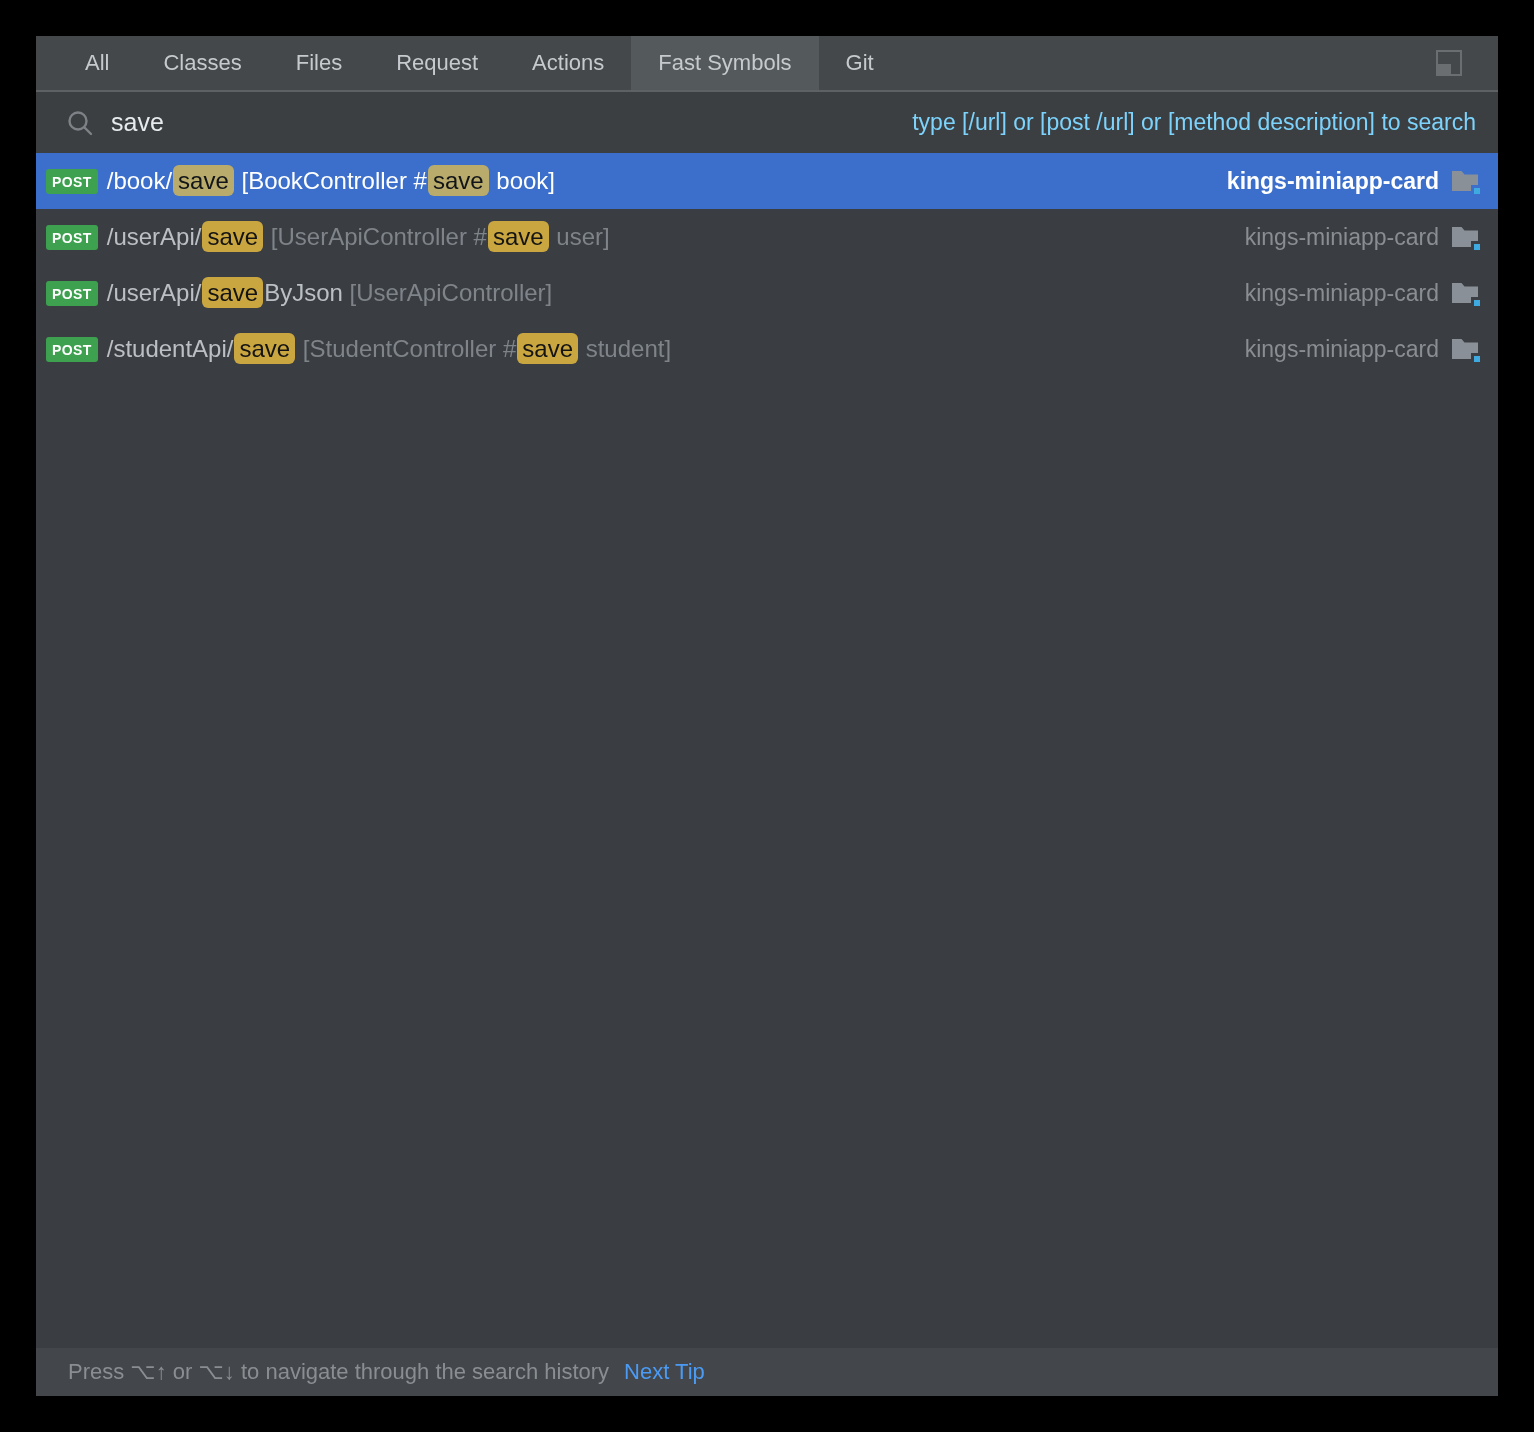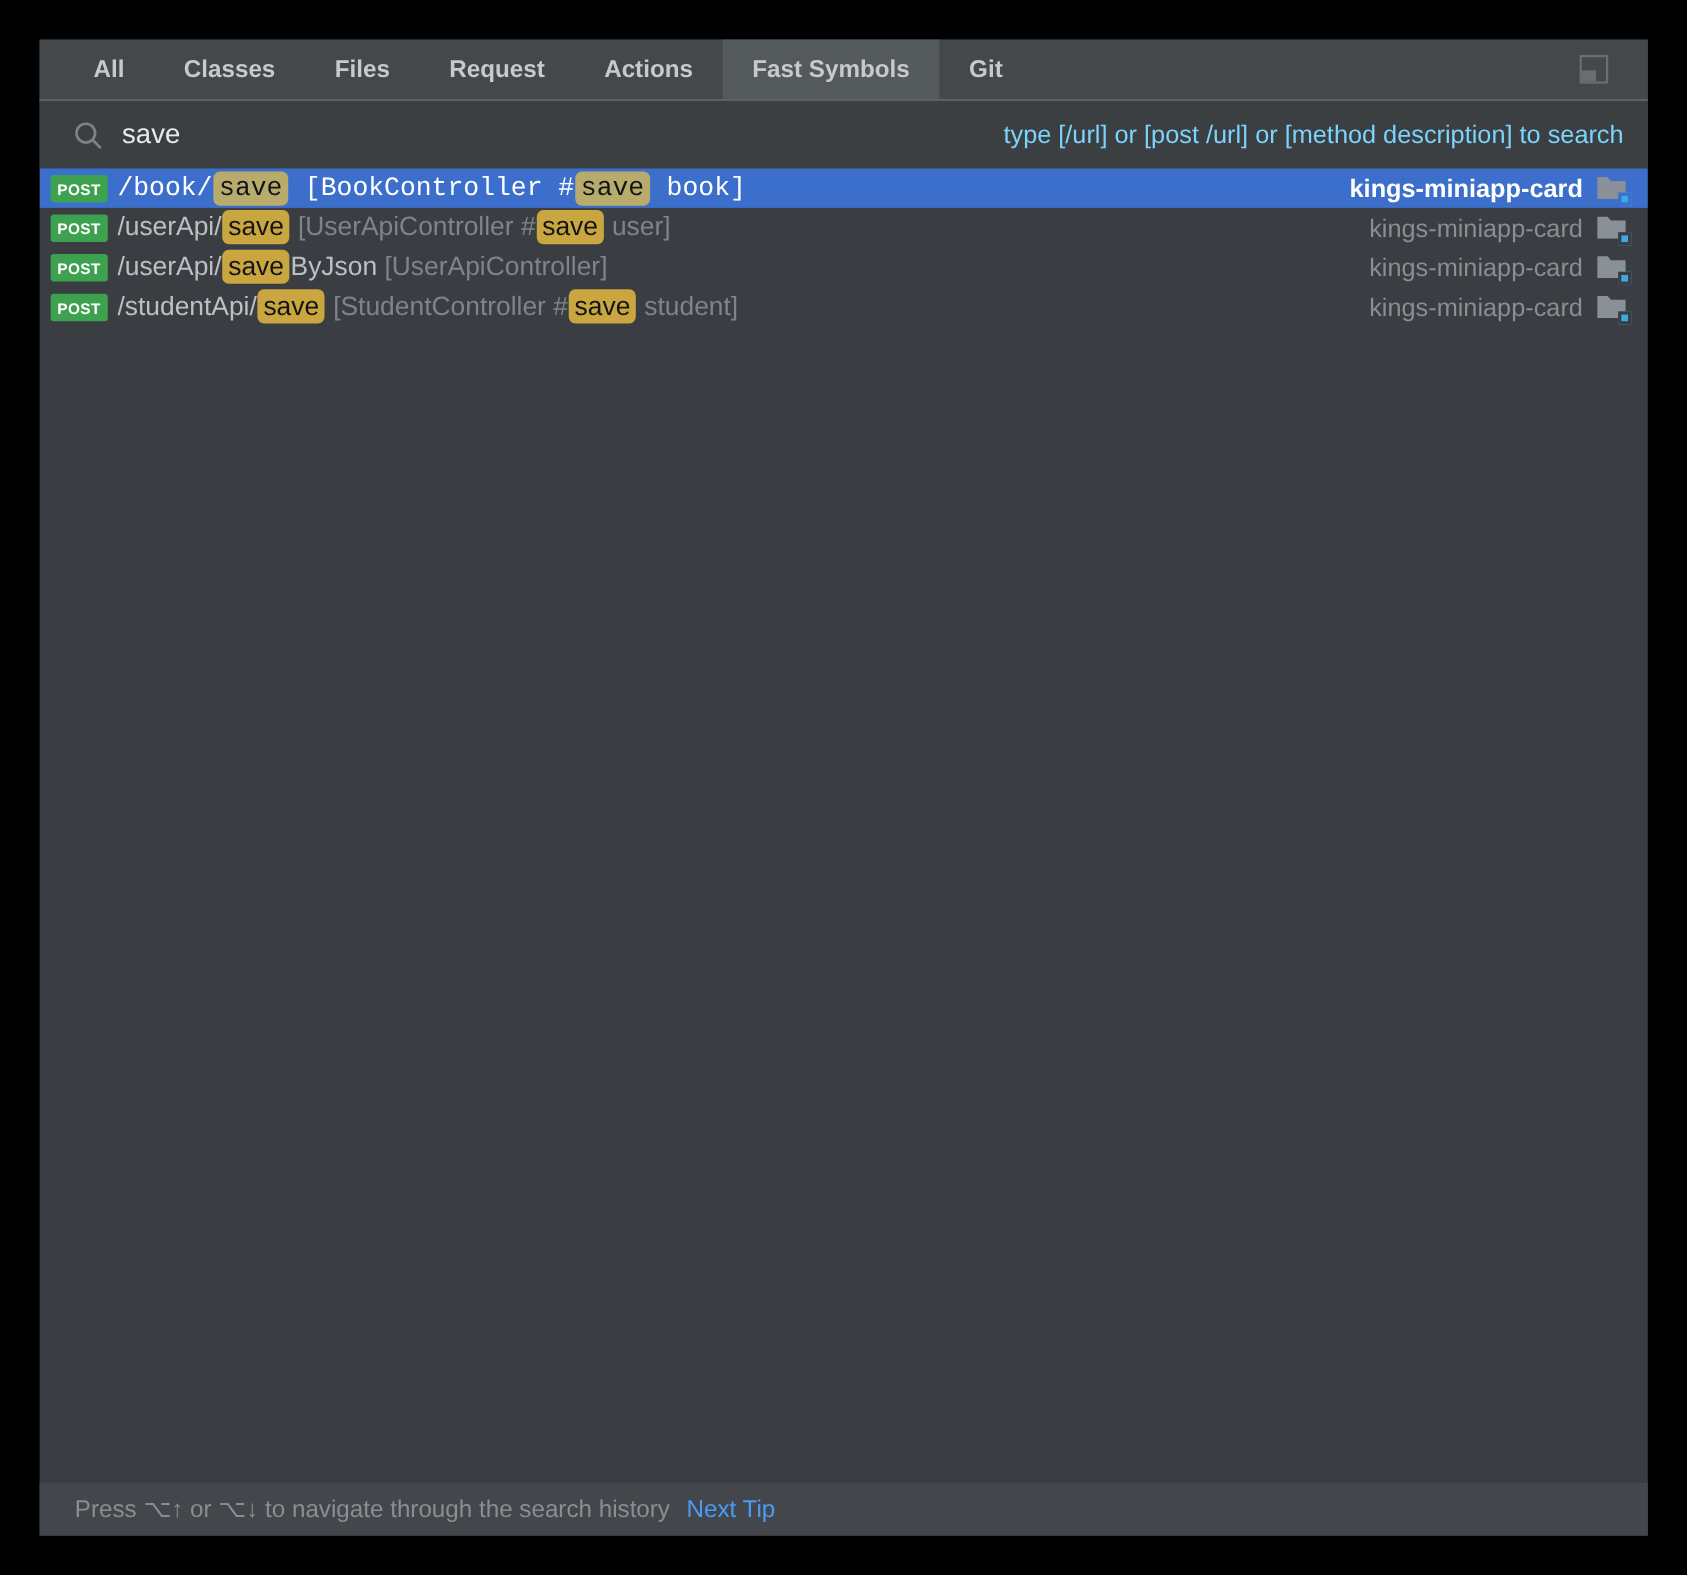--- a/index.html
+++ b/index.html
@@ -4,50 +4,50 @@
 <style>
   * { margin:0; padding:0; box-sizing:border-box; }
   html,body { width:1534px; height:1432px; background:#000; overflow:hidden;
               font-family:"Liberation Sans","DejaVu Sans",sans-serif; }
 
   .dialog { position:absolute; left:36px; top:36px; width:1462px; height:1360px;
             background:#3A3E42; display:flex; flex-direction:column; }
 
   
   .tabbar { flex:0 0 56px; background:#45484A; border-bottom:2px solid #5D6164;
-            display:flex; align-items:stretch; padding-left:22px;font-weight:bold; }
+            display:flex; align-items:stretch; padding-left:22px; }
   .tab { display:flex; align-items:center; padding:0 27px; font-size:22px;
          color:#C7CACD; cursor:default; }
   .tab.selected { background:#54595B; }
   .tabbar-spacer { flex:1; }
   .pin { align-self:center; margin-right:36px; width:26px; height:26px;
          border:2px solid #6A6E71; position:relative; }
   .pin::after { content:""; position:absolute; left:0; bottom:0; width:13px;
                 height:10px; background:#6A6E71; }
 
   
   .searchbar { flex:0 0 61px; background:#3B3F42; display:flex; align-items:center;
                padding:0 22px 0 30px; }
   .search-icon { flex:0 0 auto; width:28px; height:28px; }
   .search-input { flex:1 1 auto; background:transparent; border:none; outline:none;
                   color:#E8EAEC; font-size:25px; margin-left:17px;
                   font-family:inherit; }
   .search-hint { flex:0 0 auto; color:#7dd3fc; font-size:23px; }
 
   
   .results { flex:1 1 auto; overflow:hidden; }
-  .row { height:36px; display:flex; align-items:center; padding:0 18px 0 10px;
+  .row { height:56px; display:flex; align-items:center; padding:0 18px 0 10px;
          font-size:24px; }
   .row.selected { background:#3C6FCB; }
   .method-badge { flex:0 0 auto; background:#3DA14F; color:#FFFFFF; font-size:14px;
                   font-weight:bold; letter-spacing:.4px; padding:5px 6px 4px;
                   border-radius:3px; margin-right:9px; }
   .row-text { white-space:pre; color:#BCC0C4; }
   .row-text .dim { color:#7F848A; }
-  .row.selected .row-text, .row.selected .row-text .dim { color:#FFFFFF;font-family:Liberation Mono, monospace; }
+  .row.selected .row-text, .row.selected .row-text .dim { color:#FFFFFF; }
   .chip { background:#C9A63F; color:#141414; border-radius:6px; padding:2px 5px;
           margin:0 1px; }
   .row.selected .chip { background:#B9AB6B; color:#111418; }
   .row-spacer { flex:1 1 auto; }
   .module-label { flex:0 0 auto; color:#8A8E93; font-size:23px; margin-right:13px; }
   .row.selected .module-label { color:#FFFFFF; font-weight:bold; }
   .module-icon { flex:0 0 auto; position:relative; width:28px; height:24px; }
   .module-icon svg { position:absolute; left:0; top:0; }
   .folder-badge { position:absolute; right:-3px; bottom:-4px; width:12px; height:12px;
                   background:#3FAADF; border:3px solid #3A3E42; }

